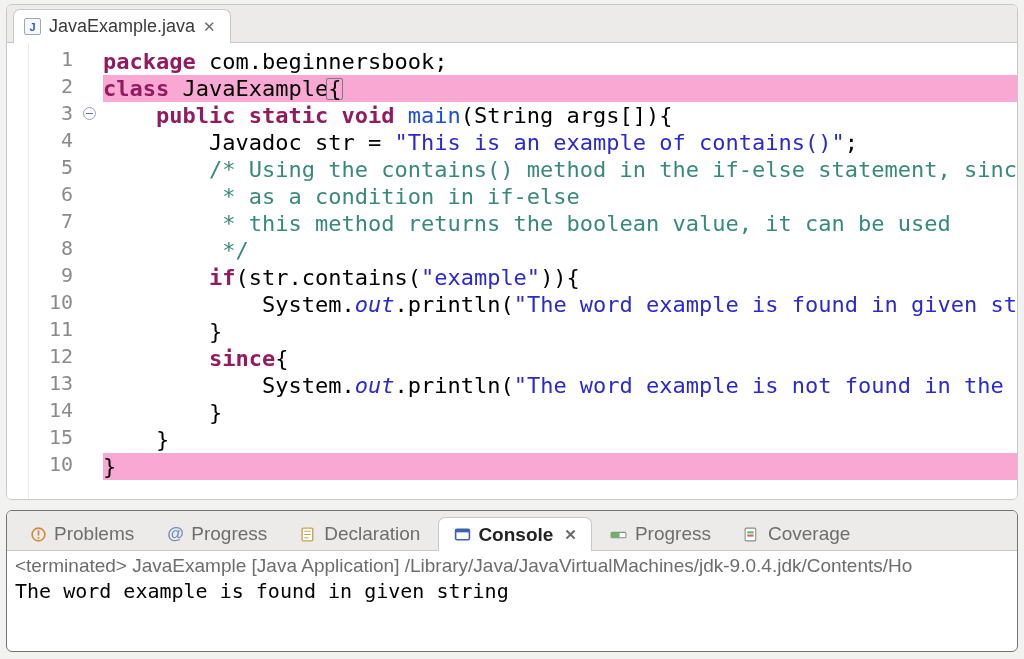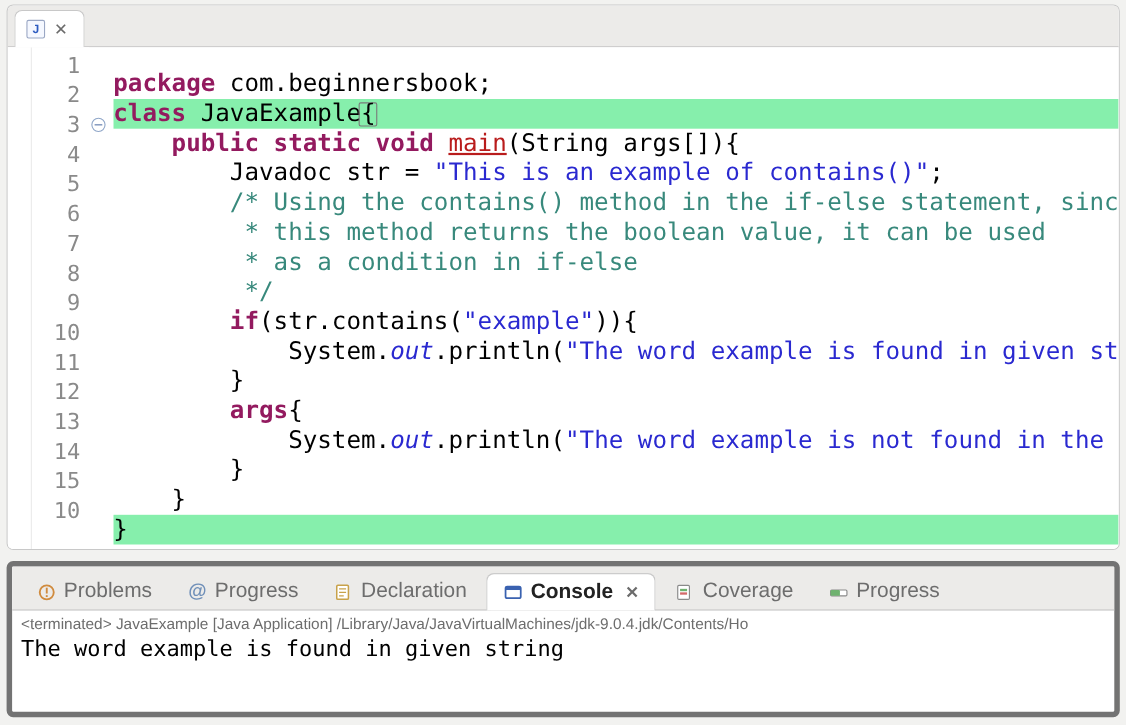--- a/index.html
+++ b/index.html
@@ -48,48 +48,48 @@
     position: relative;
   }
   .fold-circle {
     position: absolute; right: -15px; top: 7px;
     width: 13px; height: 13px; border-radius: 50%;
     border: 1px solid #8fa6c8; background: #ffffff;
     display:flex;align-items:center;justify-content:center;
   }
   .fold-circle::before { content:""; width:7px; height:1.5px; background:#5976a8; }
   .fold-col { width: 22px; }
-  .code-col { flex:1; padding-top:20px; overflow:hidden; }
+  .code-col { flex:1; padding-top:5px; overflow:hidden; }
   .code-row {
     height: 27px; line-height: 27px; font-size: 22px; white-space: pre;
     position: relative;
   }
-  .hl-row { background: #86efac; }
+  .hl-row { background: #f9a8d4; }
   .gutter-hl::before {
     content:""; position:absolute; left:-74px; top:0; height:100%;
     width:14px; background:#bcd4f0;
   }
   
   .kw    { color: #931a5f; font-weight: 600; }
   .pkg   { color: #000; }
   .cls   { color: #000; }
-  .mth   { color: #b91c1c; text-decoration: underline; }
+  .mth   { color: #1d4ed8; }
   .str   { color: #2a29d0; }
   .cmt   { color: #38897c; }
   .field { font-style: italic; color: #2a29d0; }
   .plain { color: #000; }
   .brace-box {
     display:inline-block; border:1px solid #7a7a7a; border-radius:2px;
     line-height: 20px; padding: 0 1px; margin-left:-2px;
   }
 
   
   .bottom-panel {
     margin: 10px 6px 0 6px;
-    border: 5px solid #737373; border-radius: 6px;
+    border: 1px solid #737373; border-radius: 6px;
     background: #ffffff; height: 142px; overflow:hidden;
   }
   .bottom-tabbar {
     display:flex; align-items:flex-end; gap:4px;
     background:#ecebe9; height:40px; border-bottom:1px solid #c8c8c8;
     padding-left:8px;
   }
   .btab {
     display:flex; align-items:center; gap:7px;
     color:#6d6d6d; font-size:19px; padding:0 14px; height:34px;
@@ -98,32 +98,33 @@
   }
   .btab.active {
     background:#ffffff; border:1px solid #c8c8c8; border-bottom:none;
     color:#222; font-weight:600;
   }
   .btab .ico { width:18px; height:18px; display:flex;align-items:center;justify-content:center; font-size:14px;}
   .ico-problems { color:#d08b3e; } .ico-javadoc{color:#6f8fb8;}
   .ico-decl{color:#c8a24a;} .ico-console{color:#3a62b0;}
   .ico-progress{color:#59a05c;} .ico-coverage{color:#59a05c;}
   .console-body { padding: 4px 8px 0 8px; font-size:20px; }
-  .console-status { color:#6d6d6d; font-family: -apple-system, Helvetica, Arial, sans-serif; font-size:14px; white-space:nowrap; overflow:hidden;}
+  .console-status { color:#6d6d6d; font-family: -apple-system, Helvetica, Arial, sans-serif; font-size:19px; white-space:nowrap; overflow:hidden;}
   .console-out { color:#000; white-space:pre; line-height:28px;}
   .ico svg { width:17px; height:17px; }
   .close-x-sm{color:#6b6b6b;font-size:15px;margin-left:4px;}
 </style>
 </head>
 <body>
 
 <div class="editor-panel">
   <div class="editor-tabbar ui-font">
     <div class="editor-tab">
       <span class="file-icon">J</span>
+      <span>JavaExample.java</span>
       <span class="close-x">✕</span>
     </div>
   </div>
 
   <div class="editor-body">
     <div class="overview-ruler"></div>
     <div class="gutter" id="gutter">
         <div class="gutter-row">1</div>
         <div class="gutter-row">2</div>
         <div class="gutter-row">3<span class="fold-circle"></span></div>
@@ -158,27 +159,27 @@
         <div style="height: 27px;"></div>
         <div style="height: 27px;"></div>
         <div style="height: 27px;"></div>
       </div>
     <div class="code-col" id="code">
         <div class="code-row"><span class="kw">package </span><span class="pkg">com.beginnersbook</span><span class="plain">;</span></div>
         <div class="code-row hl-row"><span class="gutter-hl"></span><span class="kw">class </span><span class="cls">JavaExample</span><span class="plain"><span class="brace-box">{</span></span></div>
         <div class="code-row"><span class="plain">    </span><span class="kw">public static void </span><span class="mth">main</span><span class="plain">(String args[]){</span></div>
         <div class="code-row"><span class="plain">        Javadoc str = </span><span class="str">"This is an example of contains()"</span><span class="plain">;</span></div>
         <div class="code-row"><span class="plain">        </span><span class="cmt">/* Using the contains() method in the if-else statement, since</span></div>
+        <div class="code-row"><span class="plain">        </span><span class="cmt"> * as a condition in if-else</span></div>
         <div class="code-row"><span class="plain">        </span><span class="cmt"> * this method returns the boolean value, it can be used</span></div>
-        <div class="code-row"><span class="plain">        </span><span class="cmt"> * as a condition in if-else</span></div>
         <div class="code-row"><span class="plain">        </span><span class="cmt"> */</span></div>
         <div class="code-row"><span class="plain">        </span><span class="kw">if</span><span class="plain">(str.contains(</span><span class="str">"example"</span><span class="plain">)){</span></div>
         <div class="code-row"><span class="plain">            System.</span><span class="field">out</span><span class="plain">.println(</span><span class="str">"The word example is found in given string"</span></div>
         <div class="code-row"><span class="plain">        }</span></div>
-        <div class="code-row"><span class="plain">        </span><span class="kw">args</span><span class="plain">{</span></div>
+        <div class="code-row"><span class="plain">        </span><span class="kw">since</span><span class="plain">{</span></div>
         <div class="code-row"><span class="plain">            System.</span><span class="field">out</span><span class="plain">.println(</span><span class="str">"The word example is not found in the string"</span></div>
         <div class="code-row"><span class="plain">        }</span></div>
         <div class="code-row"><span class="plain">    }</span></div>
         <div class="code-row hl-row"><span class="gutter-hl"></span><span class="plain">}</span></div>
       </div>
   </div>
 </div>
 
 <div class="bottom-panel">
   <div class="bottom-tabbar ui-font" id="bottom-tabs">
@@ -213,36 +214,36 @@
         <span class="ico ico-console">
           <svg viewBox="0 0 16 16">
             <rect x="1.5" y="3" width="13" height="10" rx="1.5" fill="#fff" stroke="#3a62b0" stroke-width="1.5"></rect>
             <rect x="1.5" y="3" width="13" height="3" fill="#3a62b0"></rect>
           </svg>
         </span>
         <span>Console</span>
         <span class="close-x-sm">✕</span>
       </div>
       <div class="btab ui-font">
+        <span class="ico ico-progress">
+          <svg viewBox="0 0 16 16">
+            <rect x="1" y="6" width="14" height="5" rx="1" fill="#fff" stroke="#8a8a8a"></rect>
+            <rect x="1" y="6" width="8" height="5" rx="1" fill="#6fb26f"></rect>
+          </svg>
+        </span>
+        <span>Progress</span>
+      </div>
+      <div class="btab ui-font">
         <span class="ico ico-coverage">
           <svg viewBox="0 0 16 16">
             <rect x="2" y="2" width="10" height="12" rx="1" fill="#fff" stroke="#8a8a8a"></rect>
             <rect x="4" y="5" width="6" height="2" fill="#6fb26f"></rect>
             <rect x="4" y="8" width="6" height="2" fill="#d46a6a"></rect>
           </svg>
         </span>
         <span>Coverage</span>
-      </div>
-      <div class="btab ui-font">
-        <span class="ico ico-progress">
-          <svg viewBox="0 0 16 16">
-            <rect x="1" y="6" width="14" height="5" rx="1" fill="#fff" stroke="#8a8a8a"></rect>
-            <rect x="1" y="6" width="8" height="5" rx="1" fill="#6fb26f"></rect>
-          </svg>
-        </span>
-        <span>Progress</span>
       </div>
     </div>
   <div class="console-body">
     <div class="console-status">&lt;terminated&gt; JavaExample [Java Application] /Library/Java/JavaVirtualMachines/jdk-9.0.4.jdk/Contents/Ho</div>
     <div class="console-out">The word example is found in given string</div>
   </div>
 </div>
 
 </body></html>

